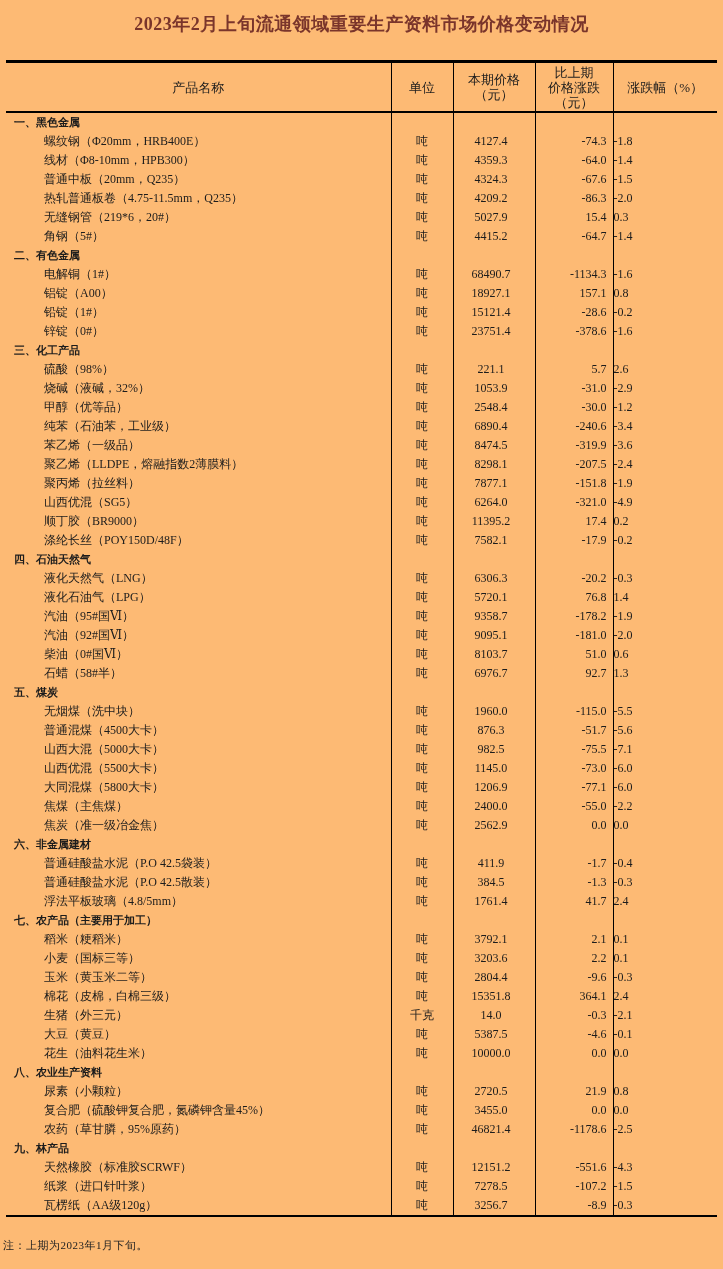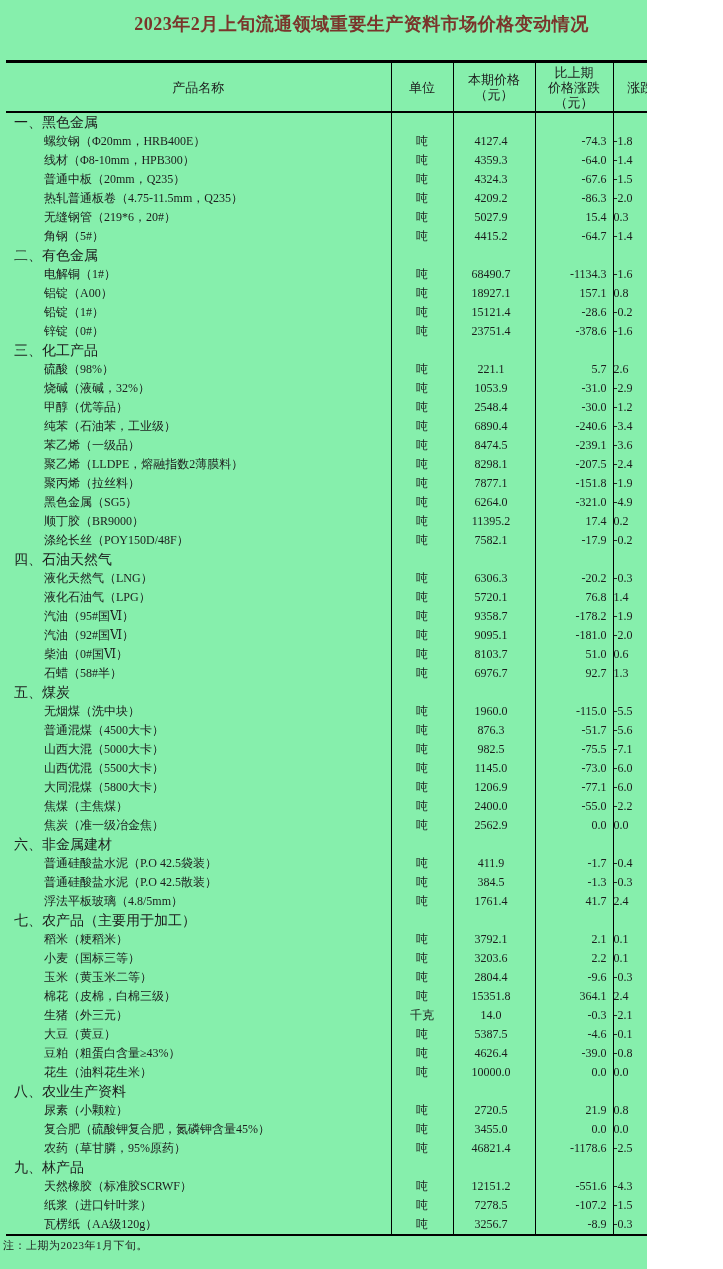--- a/index.html
+++ b/index.html
@@ -1,17 +1,17 @@
 <!DOCTYPE html>
 <html><head>
 <meta charset="utf-8">
 <style>
   html,body { margin:0; padding:0; background:#ffffff; }
   .page {
-    position:relative; width:647px; height:1269px; background:#86efac;
+    position:relative; width:723px; height:1269px; background:#fdba74;
     font-family:"Liberation Serif","DejaVu Serif",serif;
     color:#1c1c1c; overflow:hidden;
   }
   .title {
     position:absolute; top:12px; left:0; width:723px;
     text-align:center; font-size:18px; font-weight:bold;
     letter-spacing:0.5px; color:#7a352b; white-space:nowrap;
   }
   table.price-table {
     position:absolute; top:60px; left:6px; width:711px;
@@ -29,21 +29,21 @@
     text-align:center; vertical-align:middle;
     white-space:pre-line; line-height:15px;
     border-bottom:2px solid #000;
   }
   th.b-l, td.b-l { border-left:1px solid #000; }
   tbody td {
     height:19px; line-height:19px; padding:0;
     white-space:nowrap; overflow:hidden; vertical-align:middle;
   }
   td.name   { text-align:left; padding-left:38px; }
-  tr.section-row td.name { padding-left:8px; font-weight:normal; font-size:14px; }
+  tr.section-row td.name { padding-left:8px; font-weight:bold; font-size:11px; }
   td.unit   { text-align:center; }
   td.price  { text-align:center; padding-right:6px; }
   td.change { text-align:right; padding-right:6px;padding-left:12px; }
   td.pct    { text-align:left; padding-right:27px; }
   .footnote {
     position:absolute; left:3px; top:1238px;
     font-size:11px; color:#222; letter-spacing:0.5px;
   }
 </style>
 </head>
@@ -190,39 +190,39 @@
       <td class="name">纯苯（石油苯，工业级）</td>
       <td class="unit b-l">吨</td>
       <td class="price b-l">6890.4</td>
       <td class="change b-l">-240.6</td>
       <td class="pct b-l">-3.4</td>
     </tr>
         <tr class="item-row">
       <td class="name">苯乙烯（一级品）</td>
       <td class="unit b-l">吨</td>
       <td class="price b-l">8474.5</td>
-      <td class="change b-l">-239.1</td>
+      <td class="change b-l">-319.9</td>
       <td class="pct b-l">-3.6</td>
     </tr>
         <tr class="item-row">
       <td class="name">聚乙烯（LLDPE，熔融指数2薄膜料）</td>
       <td class="unit b-l">吨</td>
       <td class="price b-l">8298.1</td>
       <td class="change b-l">-207.5</td>
       <td class="pct b-l">-2.4</td>
     </tr>
         <tr class="item-row">
       <td class="name">聚丙烯（拉丝料）</td>
       <td class="unit b-l">吨</td>
       <td class="price b-l">7877.1</td>
       <td class="change b-l">-151.8</td>
       <td class="pct b-l">-1.9</td>
     </tr>
         <tr class="item-row">
-      <td class="name">黑色金属（SG5）</td>
+      <td class="name">山西优混（SG5）</td>
       <td class="unit b-l">吨</td>
       <td class="price b-l">6264.0</td>
       <td class="change b-l">-321.0</td>
       <td class="pct b-l">-4.9</td>
     </tr>
         <tr class="item-row">
       <td class="name">顺丁胶（BR9000）</td>
       <td class="unit b-l">吨</td>
       <td class="price b-l">11395.2</td>
       <td class="change b-l">17.4</td>
@@ -411,27 +411,20 @@
       <td class="pct b-l">-2.1</td>
     </tr>
         <tr class="item-row">
       <td class="name">大豆（黄豆）</td>
       <td class="unit b-l">吨</td>
       <td class="price b-l">5387.5</td>
       <td class="change b-l">-4.6</td>
       <td class="pct b-l">-0.1</td>
     </tr>
         <tr class="item-row">
-      <td class="name">豆粕（粗蛋白含量≥43%）</td>
-      <td class="unit b-l">吨</td>
-      <td class="price b-l">4626.4</td>
-      <td class="change b-l">-39.0</td>
-      <td class="pct b-l">-0.8</td>
-    </tr>
-        <tr class="item-row">
       <td class="name">花生（油料花生米）</td>
       <td class="unit b-l">吨</td>
       <td class="price b-l">10000.0</td>
       <td class="change b-l">0.0</td>
       <td class="pct b-l">0.0</td>
     </tr>
         <tr class="section-row">
       <td class="name">八、农业生产资料</td>
       <td class="unit b-l"></td>
       <td class="price b-l"></td>

